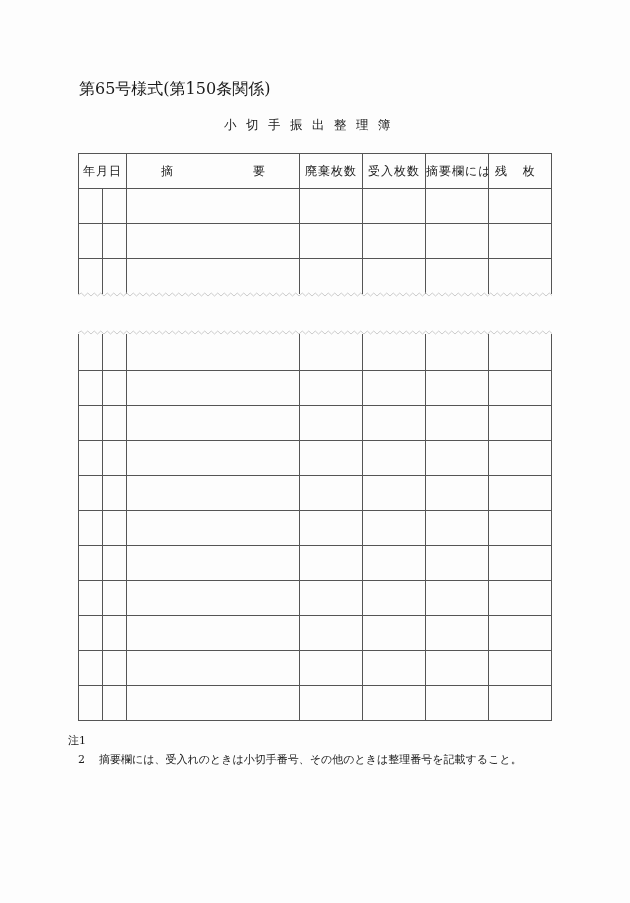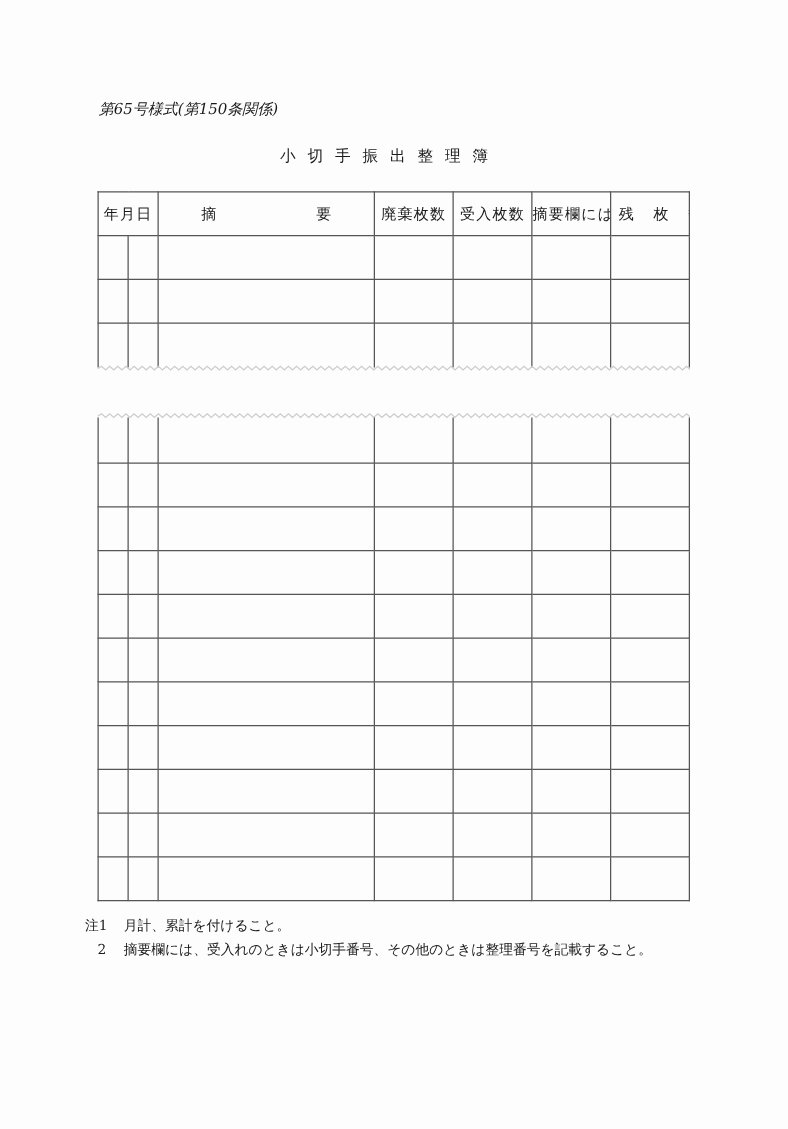--- a/index.html
+++ b/index.html
@@ -12,24 +12,23 @@
       height: 903px;
       position: relative;
       overflow: hidden;
       font-family: "DejaVu Serif", "Liberation Serif", serif;
       color: #1a1a1a;
     }
     .form-number {
       position: absolute;
       left: 79px;
       top: 79px;
-      font-size: 12px;
+      font-size: 16px;
       letter-spacing: 0px;
       white-space: nowrap;
-      font-style: italic;
     }
     .doc-title {
       position: absolute;
       left: 224px;
       top: 117px;
       font-size: 12.5px;
       white-space: nowrap;
       display: flex;
       gap: 0;
     }
@@ -303,19 +302,18 @@
           <td></td>
           <td></td>
         </tr>
       </tbody>
   </table>
 </div>
 
 <div class="notes">
   <div class="note-line">
     <span class="note-num">注1</span>
-    <span>月計、累計を付けること。</span>
   </div>
   <div class="note-line">
     <span class="note-num indent">2</span>
     <span>摘要欄には、受入れのときは小切手番号、その他のときは整理番号を記載すること。</span>
   </div>
 </div>
 
 </body></html>

